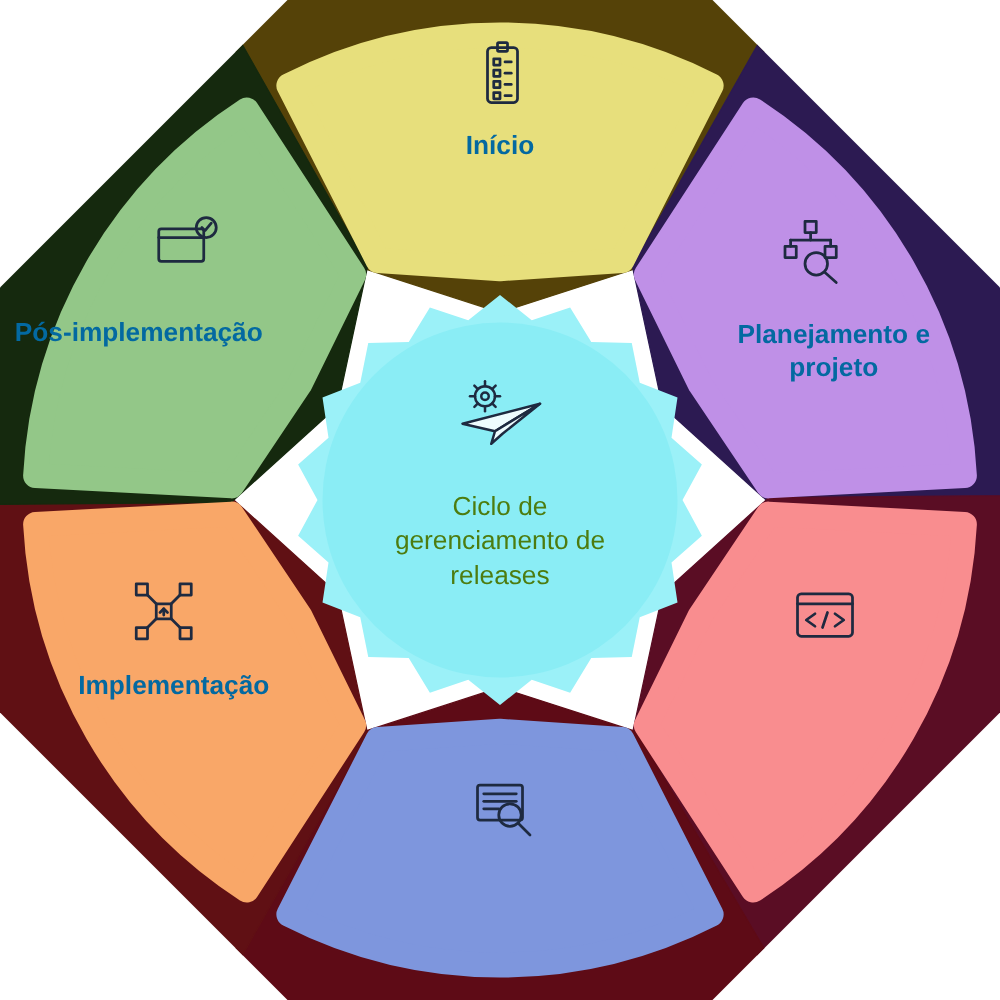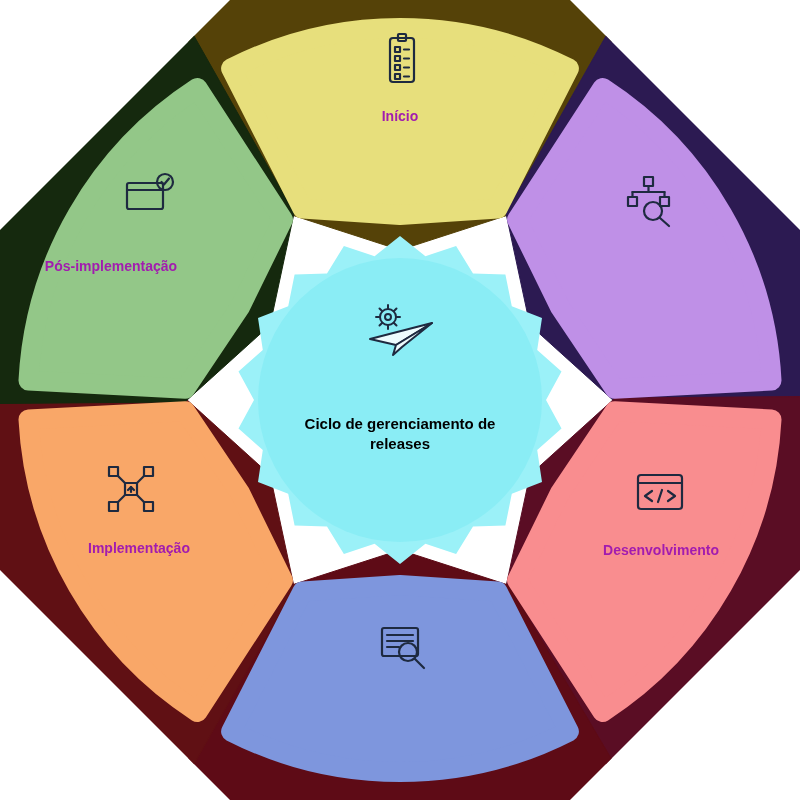--- a/index.html
+++ b/index.html
@@ -9,42 +9,42 @@
     font-family:"Liberation Sans", sans-serif;
     overflow:hidden;
   }
   .stage{position:relative;width:800px;height:800px;}
   #diagram{position:absolute;left:0;top:0;}
 
   .seg-label{
     position:absolute;
     transform:translate(-50%,-50%);
     font-weight:bold;
-    font-size:14px;
-    color:#a21caf;
+    font-size:21px;
+    color:#0369a1;
     text-align:center;
     line-height:1.25;
     z-index:3;
     white-space:normal;
   }
   .l-inicio{left:400px;top:117px;width:200px;}
   .l-planejamento{left:667px;top:282px;width:180px;}
   .l-desenvolvimento{left:661px;top:551px;width:260px;}
   .l-teste{left:400px;top:706px;width:200px;}
   .l-implementacao{left:139px;top:549px;width:240px;}
   .l-pos{left:111px;top:267px;width:250px;}
 
   .center-label{
     position:absolute;
     left:400px;top:433px;
     width:212px;
     transform:translate(-50%,-50%);
-    font-weight:bold;
-    font-size:15px;
-    color:#000000;
+    font-weight:normal;
+    font-size:21px;
+    color:#4d7c0f;
     text-align:center;
     line-height:1.3;
     z-index:3;
   }
 
   .seg-icon,.center-icon{
     position:absolute;
     transform:translate(-50%,-50%);
     z-index:3;
   }
@@ -167,16 +167,16 @@
   </svg>
 
   <svg class="seg-icon i-pos" width="56" height="56" viewBox="0 0 56 56">
     <rect x="5" y="14" width="36" height="26" rx="2"></rect>
     <line x1="5" y1="21" x2="41" y2="21"></line>
     <circle cx="43" cy="13" r="8"></circle>
     <path d="M39.5,13 L42,15.5 L47,9.5"></path>
   </svg>
 
   <div class="seg-label l-inicio">Início</div>
-  <div class="seg-label l-desenvolvimento">Desenvolvimento</div>
+  <div class="seg-label l-planejamento">Planejamento e projeto</div>
   <div class="seg-label l-implementacao">Implementação</div>
   <div class="seg-label l-pos">Pós-implementação</div>
 </div>
 
 </body></html>

